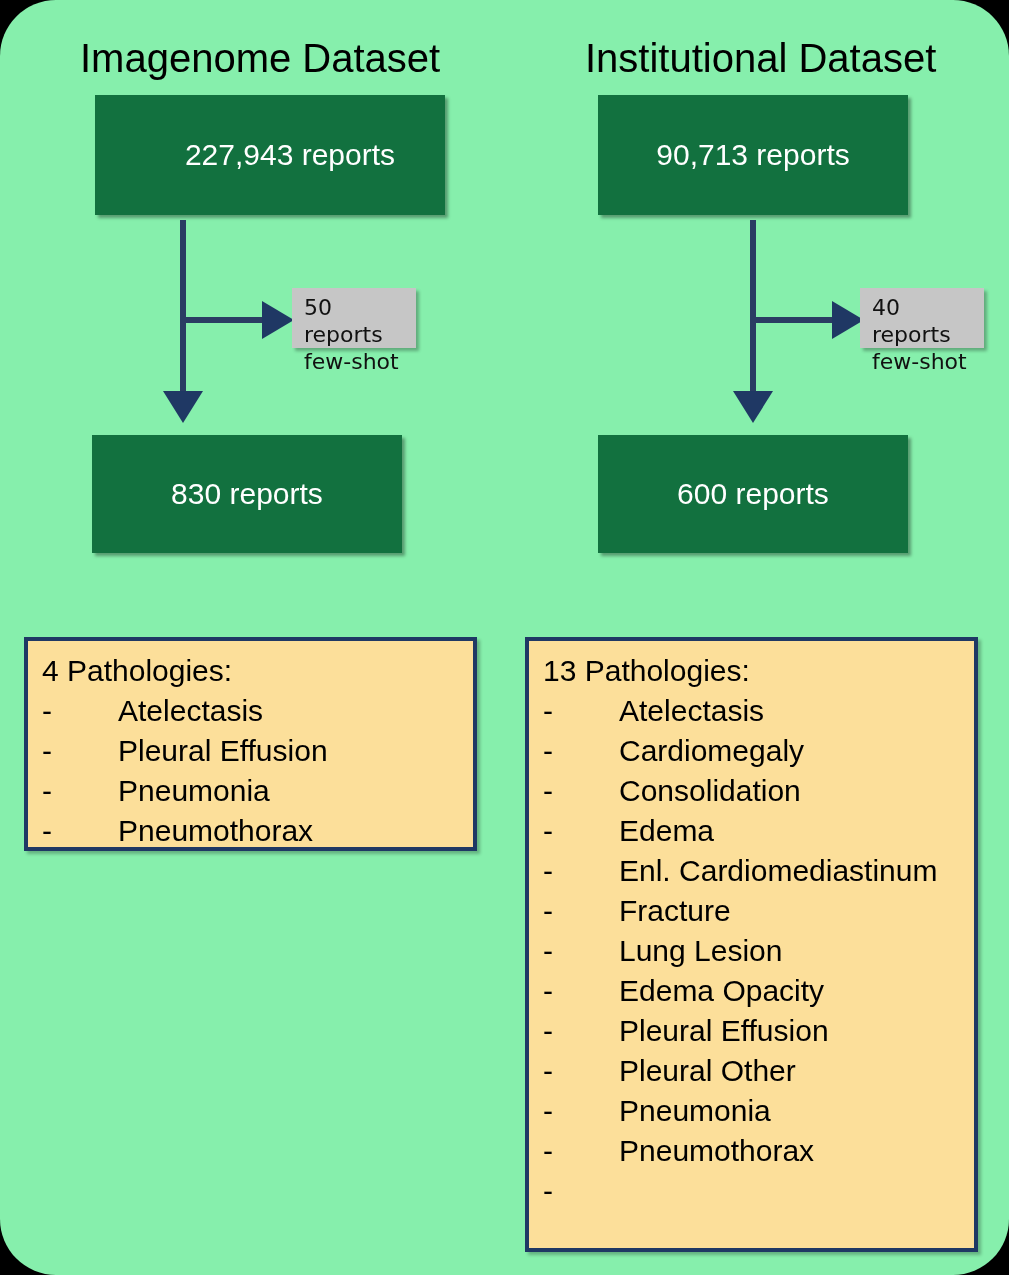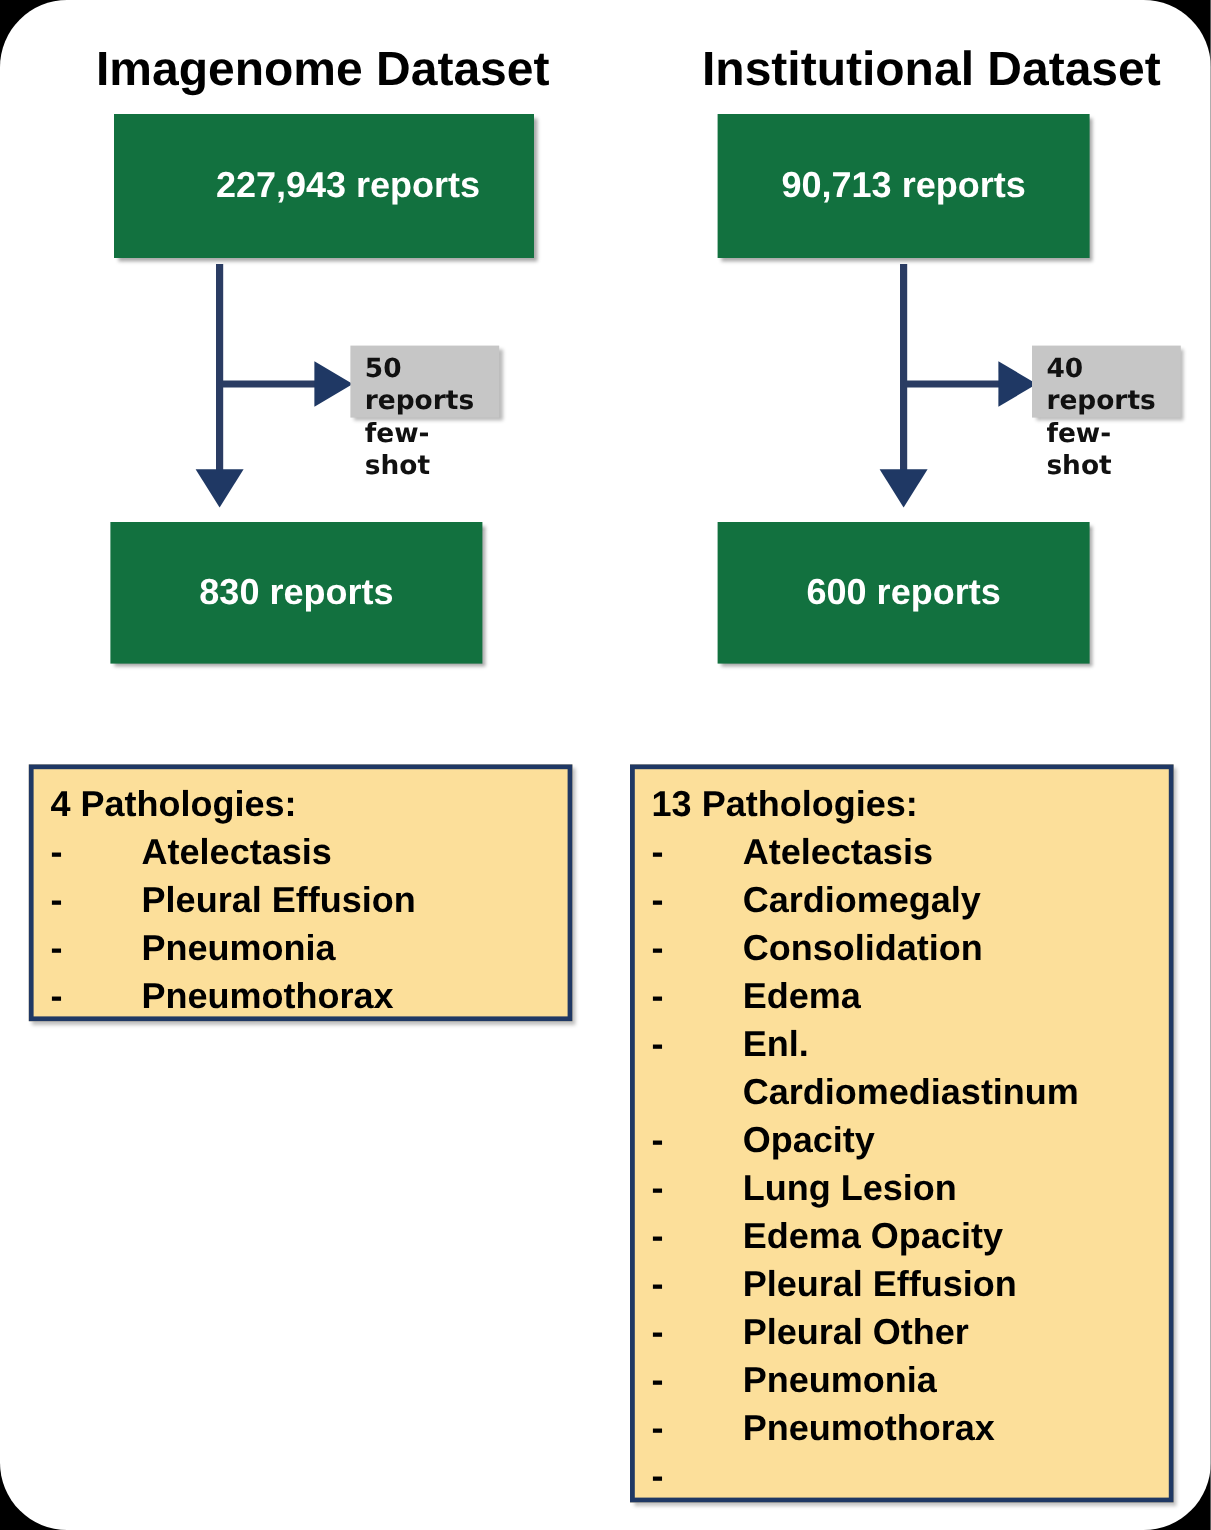--- a/index.html
+++ b/index.html
@@ -16,24 +16,23 @@
     height: 1275px;
     background: #000000;
     overflow: hidden;
   }
   #frame {
     position: absolute;
     left: 0px;
     top: 0px;
     width: 1009px;
     height: 1275px;
-    background: #ffffff;
+    background: #86efac;
     border-radius: 56px;
     box-sizing: border-box;
-    font-weight: bold;
   }
   .col-title {
     position: absolute;
     text-align: center;
     font-size: 40px;
     line-height: 48px;
     color: #000000;
     font-family: "Liberation Sans", sans-serif;
     white-space: nowrap;
   }
@@ -181,21 +180,21 @@
       <div class="path-row">
         <span class="path-dash">-</span>
         <span>Edema</span>
       </div>
       <div class="path-row">
         <span class="path-dash">-</span>
         <span>Enl. Cardiomediastinum</span>
       </div>
       <div class="path-row">
         <span class="path-dash">-</span>
-        <span>Opacity</span>
+        <span>Fracture</span>
       </div>
       <div class="path-row">
         <span class="path-dash">-</span>
         <span>Lung Lesion</span>
       </div>
       <div class="path-row">
         <span class="path-dash">-</span>
         <span>Edema Opacity</span>
       </div>
       <div class="path-row">

